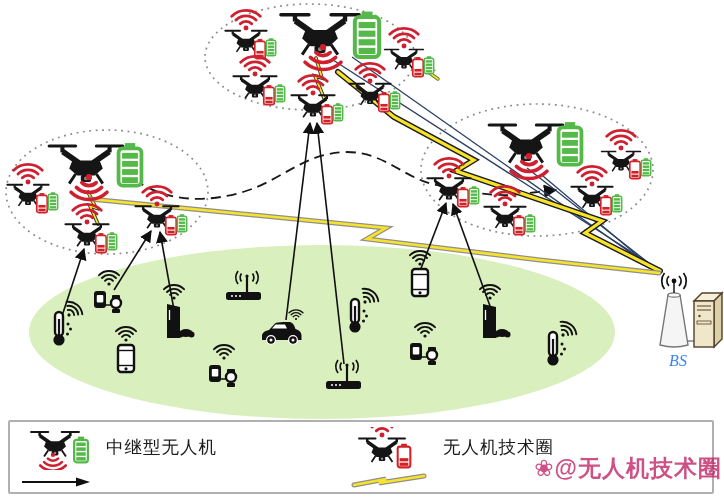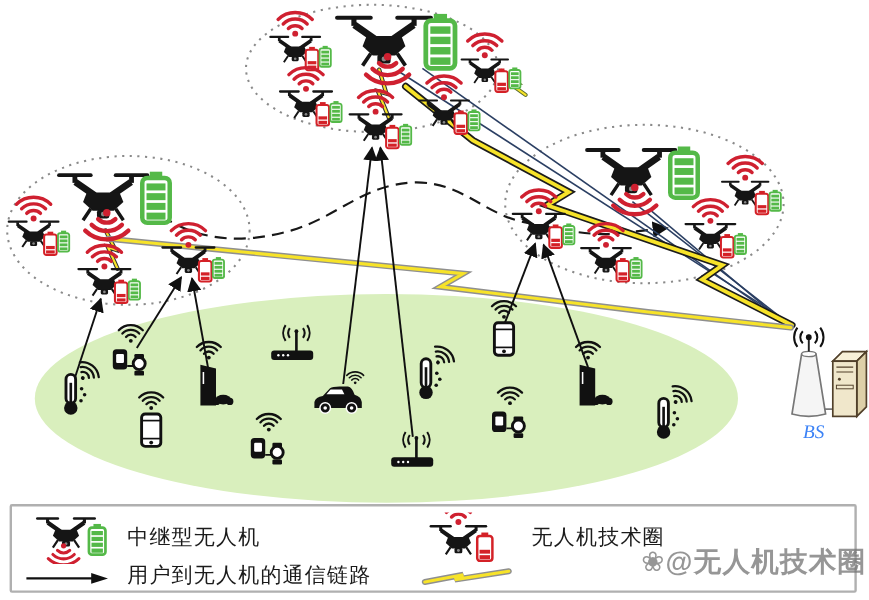--- a/index.html
+++ b/index.html
@@ -12,21 +12,21 @@
   .ulink{stroke:#101010;stroke-width:1.6;fill:none;}
   .wifi path{stroke:var(--wifi);stroke-width:3;fill:none;stroke-linecap:round;}
   .dwifi path{stroke:#111;stroke-width:1.9;fill:none;stroke-linecap:round;}
   .legend{position:absolute;left:8px;top:420px;width:702px;height:70px;background:#fff;
           border:2px solid #b0b0b0;border-radius:2px;z-index:3;}
   .lcell{position:absolute;}
   .ltext{position:absolute;font-size:17.5px;color:#1b1b1b;letter-spacing:1px;white-space:nowrap;}
   #bs-label{position:absolute;left:658px;top:352px;width:40px;text-align:center;z-index:2;
             font-family:"Liberation Serif","DejaVu Serif",serif;font-style:italic;font-size:16px;color:#3b82f6;}
   #watermark{position:absolute;right:2px;top:453px;z-index:6;font-size:23px;font-weight:600;
-             color:#737373;opacity:.75;letter-spacing:1px;white-space:nowrap;}
+             color:#be185d;opacity:.75;letter-spacing:1px;white-space:nowrap;}
 </style>
 </head>
 <body>
 
 <div id="stage">
 
   <svg id="diagram" width="724" height="500" viewBox="0 0 724 500">
     <defs>
       <marker id="arrow" viewBox="0 0 10 10" refX="9" refY="5" markerWidth="7.5" markerHeight="7.5" orient="auto-start-reverse">
         <path d="M0,0 L10,5 L0,10 Z" fill="#101010"></path>
@@ -301,21 +301,20 @@
       <use href="#g-drone" transform="translate(-6,2) scale(0.5)"></use>
       <use href="#g-wifi" transform="translate(-6,-13) scale(0.95)"></use>
       <use href="#g-batt-r" transform="translate(16,8) scale(1.15)"></use>
     </svg>
     <span class="ltext" style="left:433px;top:13px;">无人机技术圈</span>
 
     <svg class="lcell" style="left:8px;top:52px;" width="80" height="16" viewBox="0 0 80 16">
       <line x1="4" y1="8" x2="60" y2="8" stroke="#101010" stroke-width="2"></line>
       <polygon points="58,3.5 72,8 58,12.5" fill="#101010"></polygon>
     </svg>
-    <span class="ltext" style="left:96px;top:45px;">用户到无人机的通信链路</span>
 
     <svg class="lcell" style="left:340px;top:48px;" width="80" height="24" viewBox="0 0 80 24">
       <polyline points="4,15 36,9 29,13 74,6" fill="none" stroke="#8f8f8f" stroke-width="5" stroke-linecap="round"></polyline>
       <polyline points="4,15 36,9 29,13 74,6" fill="none" stroke="#f7e329" stroke-width="2.6" stroke-linecap="round"></polyline>
     </svg>
   </div>
 
   <div id="watermark">❀@无人机技术圈</div>
 </div>
 

